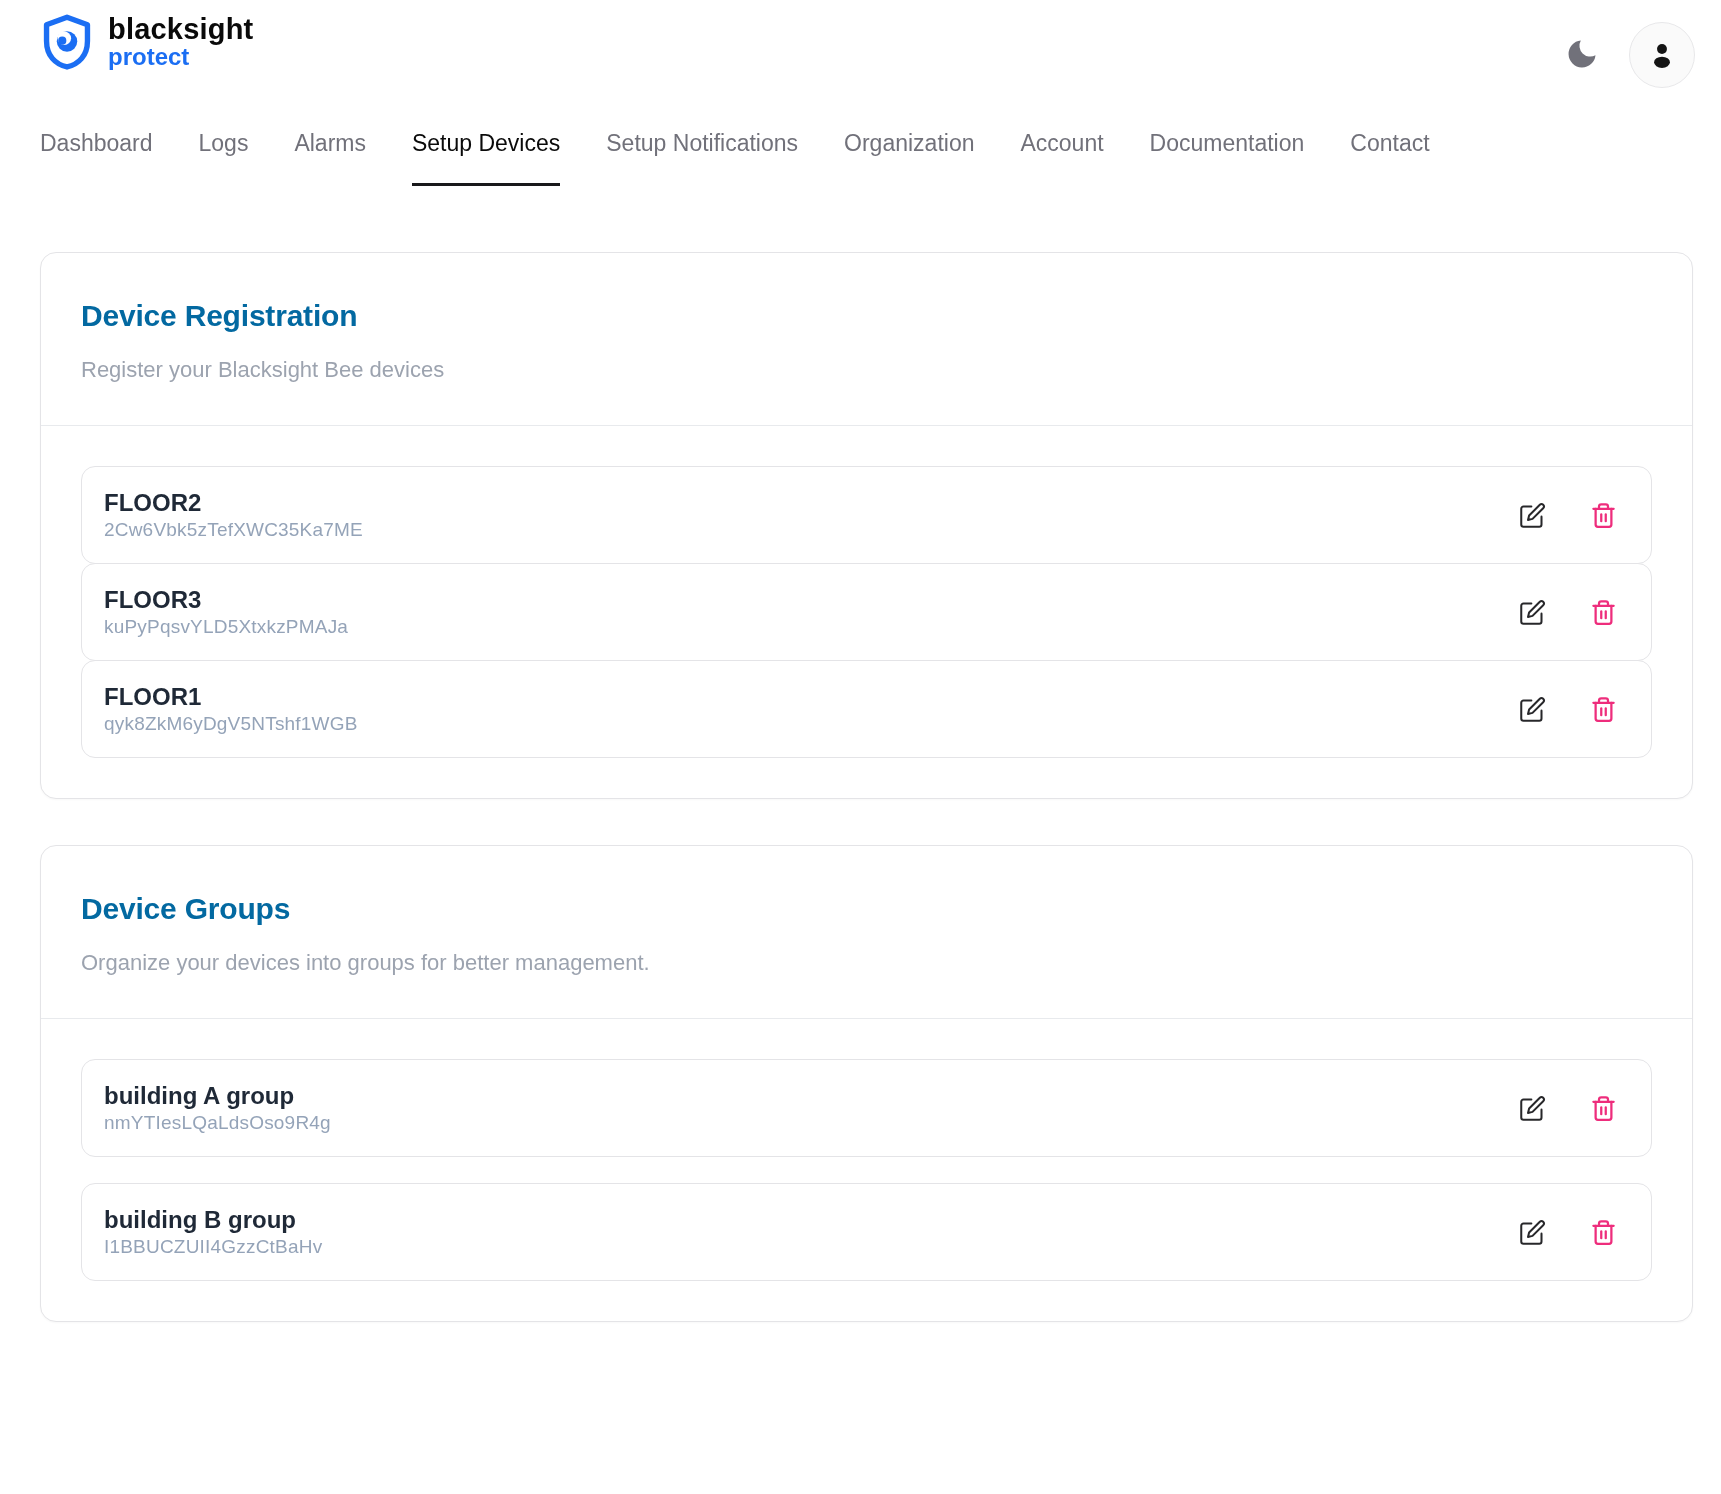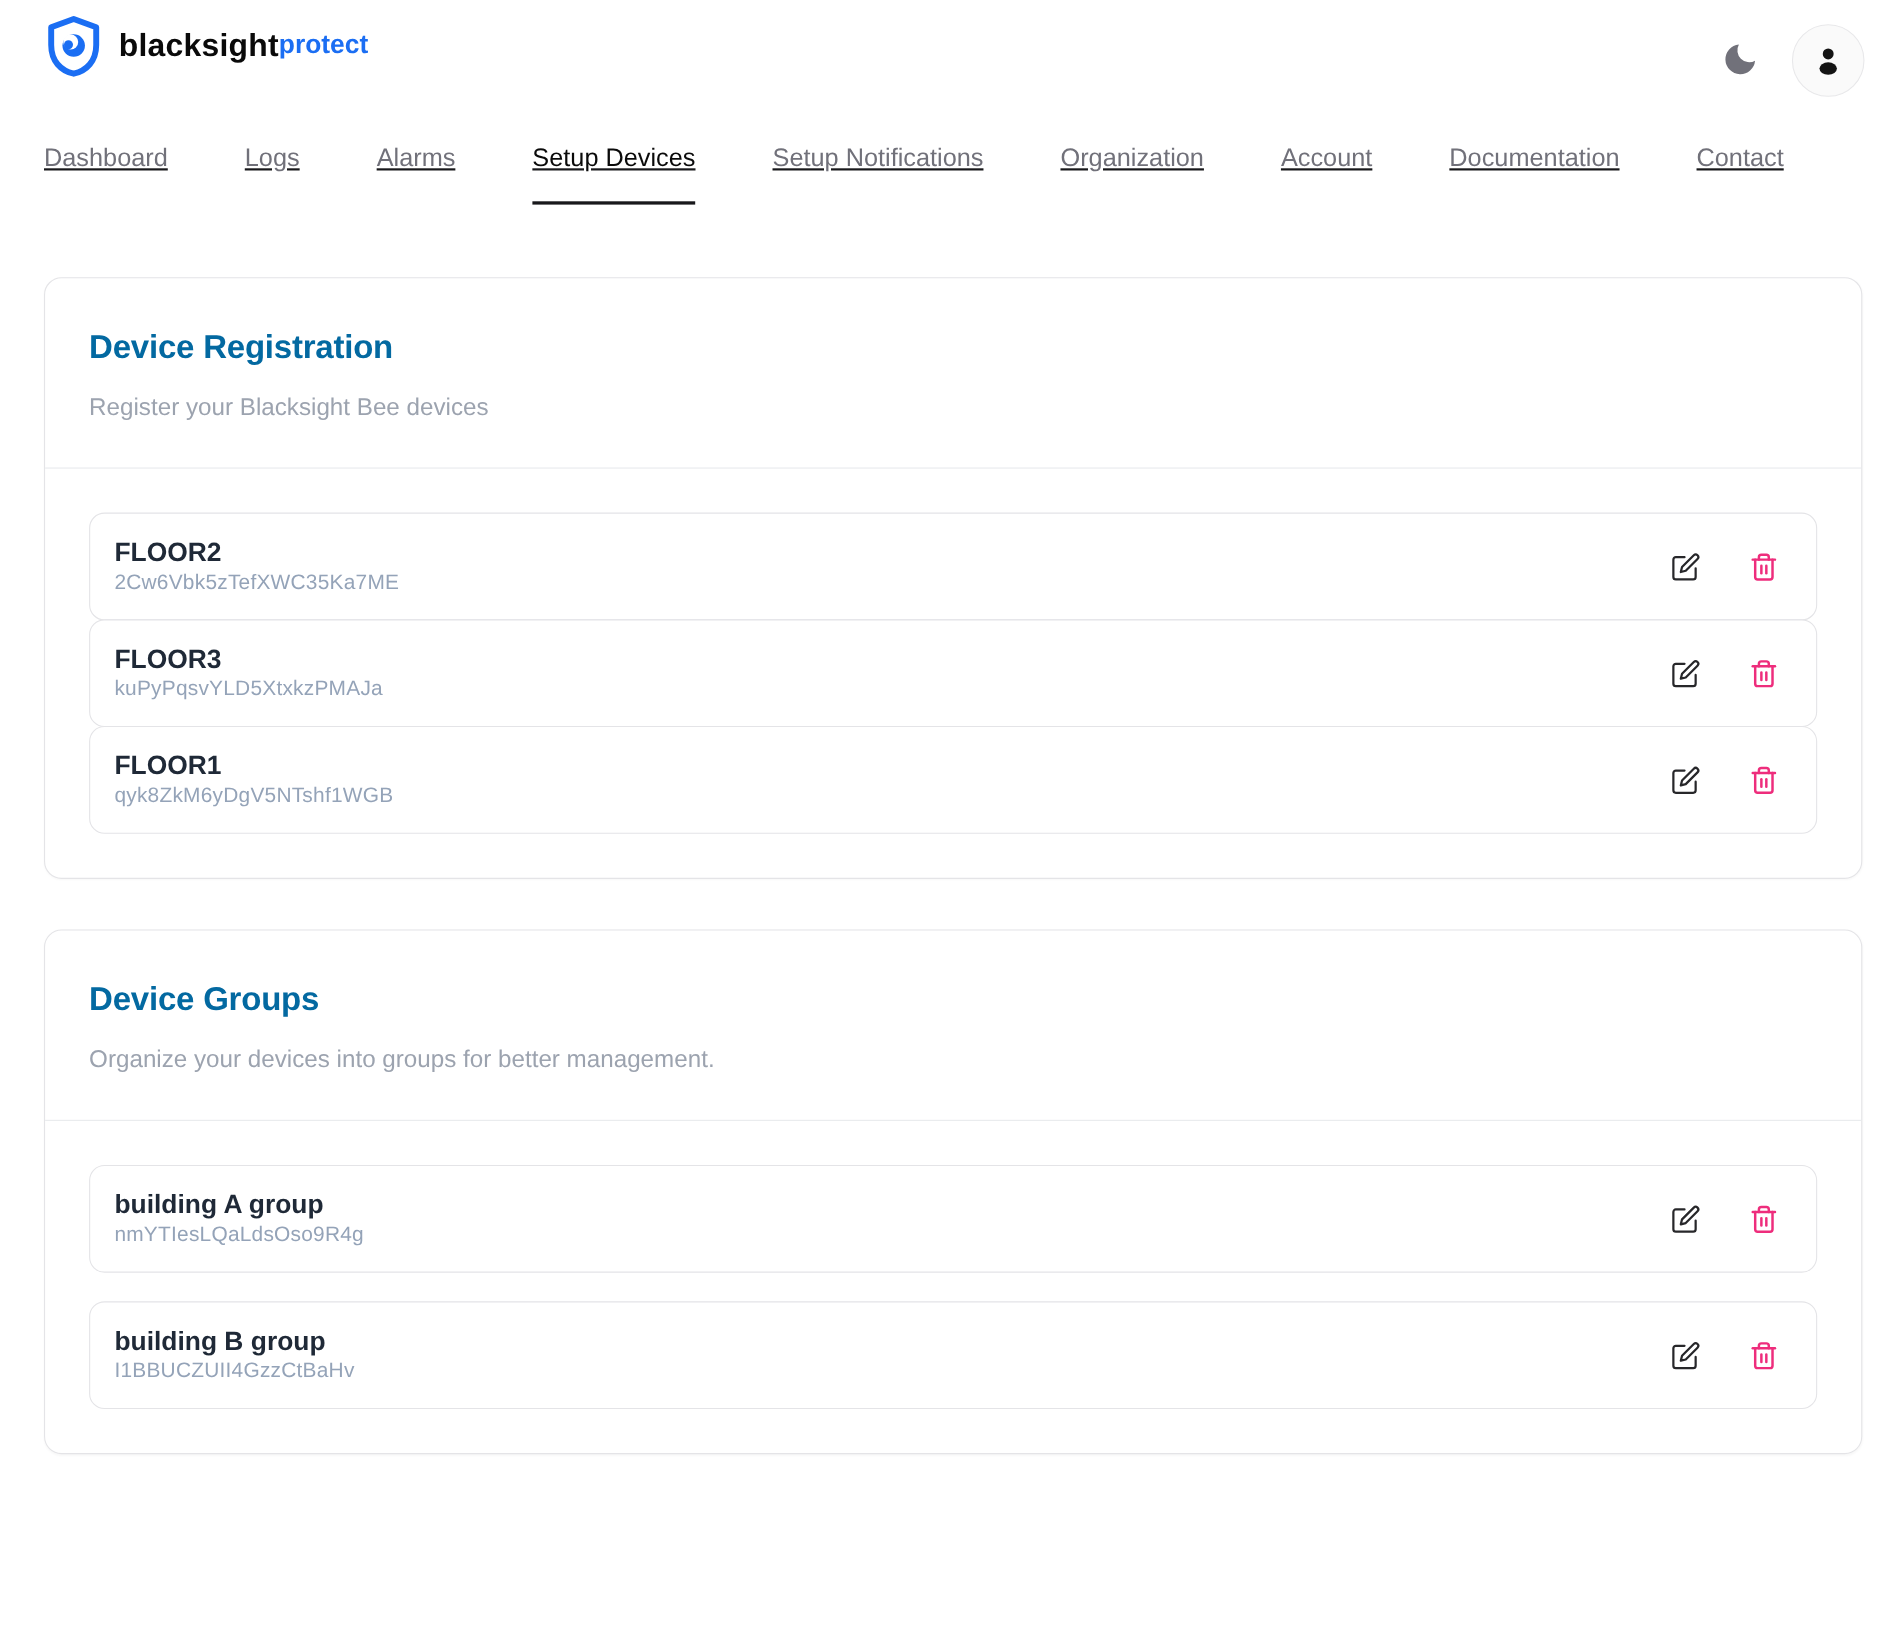--- a/index.html
+++ b/index.html
@@ -4,32 +4,32 @@
 <style>
   * { margin:0; padding:0; box-sizing:border-box; }
   html,body { width:1721px; height:1494px; overflow:hidden; background:#ffffff;
     font-family:"Liberation Sans", sans-serif; color:#18181b; }
 
   
   .topbar { display:flex; justify-content:space-between; align-items:flex-start;
     padding:14px 26px 0 40px; }
   .logo { display:flex; align-items:center; gap:14px; }
   .logo-shield { width:54px; height:56px; }
-  .logo-text { display:flex; }
+  .logo-text { display:flex; flex-direction:column; }
   .logo-name { font-size:29px; font-weight:700; color:#0a0a0a; letter-spacing:.2px; line-height:1.0; }
   .logo-product { font-size:24px; font-weight:700; color:#1b6ef3; line-height:1.05; }
   .top-actions { display:flex; align-items:center; gap:28px; margin-top:8px; }
   .moon-btn { width:38px; height:38px; border:none; background:transparent; cursor:pointer; padding:0; }
   .moon-btn svg { width:36px; height:36px; }
   .avatar-btn { width:66px; height:66px; border-radius:50%; background:#fafafa;
     border:1px solid #e8e8ea; display:flex; align-items:center; justify-content:center; cursor:pointer; }
   .avatar-btn svg { width:34px; height:34px; }
 
   
-  nav { display:flex; gap:70px; padding:0 40px; margin-top:42px;text-decoration:underline; }
+  nav { display:flex; gap:46px; padding:0 40px; margin-top:42px; }
   .nav-item { font-size:23px; color:#71717a; padding-bottom:26px; cursor:pointer; white-space:nowrap; }
   .nav-item.active { color:#0a0a0a; font-weight:500; border-bottom:3px solid #18181b; }
 
   
   main { padding:0 28px 0 40px; }
   .card { border:1px solid #e4e4e7; border-radius:16px; background:#fff; margin-top:66px;
     box-shadow:0 1px 2px rgba(0,0,0,.03); }
   .card.second { margin-top:46px; }
   .card-header { padding:46px 40px 42px 40px; }
   .card-title { font-size:30px; font-weight:700; color:#0369a1; letter-spacing:-.2px; }

